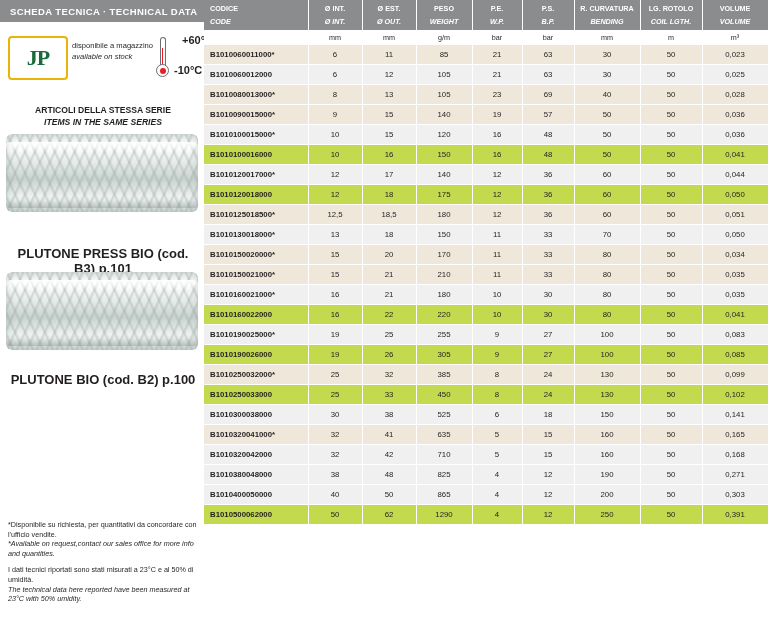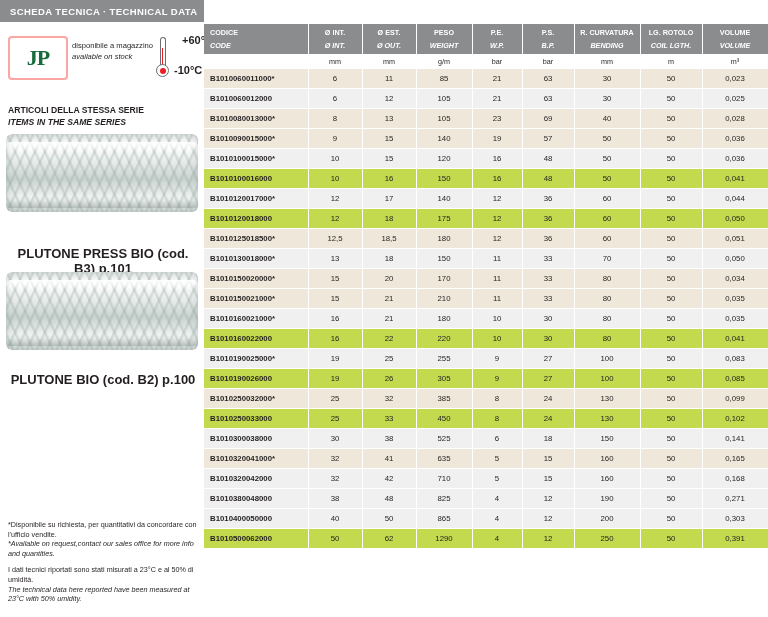--- a/index.html
+++ b/index.html
@@ -20,21 +20,21 @@
   .left-header{
     position:absolute;left:0;top:0;width:204px;height:22px;
     background:#8a8c8e;
     color:#ffffff;
     font-size:9.5px;font-weight:bold;letter-spacing:.4px;
     display:flex;align-items:center;padding-left:10px;
     box-sizing:border-box;
   }
   .logo-box{
     position:absolute;left:8px;top:36px;width:56px;height:40px;
-    border:2px solid #fca5a5;border-radius:4px;
+    border:2px solid #eab308;border-radius:4px;
     background:#ffffff;
     display:flex;align-items:center;justify-content:center;
   }
   .logo-text{
     font-family:"Liberation Serif", serif;
     font-weight:bold;font-size:22px;color:#1a6b3c;
     letter-spacing:-1px;
   }
   .stock-text{
     position:absolute;left:72px;top:40px;width:90px;
@@ -66,21 +66,21 @@
   }
   .thermo .tmax{
     position:absolute;left:24px;top:0px;font-size:11px;font-weight:bold;color:#231f20;margin-left:8px;
   }
   .thermo .tmin{
     position:absolute;left:24px;top:30px;font-size:11px;font-weight:bold;color:#231f20;
   }
 
   .series-title{
     position:absolute;left:8px;top:104px;width:190px;
-    font-size:8.6px;font-weight:bold;line-height:12px;color:#231f20;
+    font-size:8.6px;font-weight:bold;line-height:12px;color:#231f20;text-align:center;
   }
   .series-title .en{font-style:italic;}
 
   .hose-img{
     position:absolute;left:6px;width:192px;height:78px;
     border-radius:6px;
     background:
       repeating-linear-gradient(115deg, rgba(255,255,255,0) 0px, rgba(255,255,255,0) 5px, rgba(150,165,160,.30) 6px, rgba(150,165,160,.30) 7px, rgba(255,255,255,0) 9px),
       repeating-linear-gradient(65deg, rgba(255,255,255,0) 0px, rgba(255,255,255,0) 5px, rgba(150,165,160,.30) 6px, rgba(150,165,160,.30) 7px, rgba(255,255,255,0) 9px),
       linear-gradient(to bottom, #e9eeec 0%, #ffffff 16%, #dfe6e3 42%, #c9d3d0 58%, #eef2f1 80%, #d4dcd9 100%);
@@ -109,21 +109,21 @@
   .footnotes{
     position:absolute;left:8px;top:520px;width:190px;
     font-size:7.2px;line-height:9.6px;color:#231f20;
   }
   .footnotes p{margin:0 0 7px 0;}
   .footnotes .it{}
   .footnotes .en{font-style:italic;}
 
   
   .table-wrap{
-    position:absolute;left:204px;top:0;width:564px;height:593px;margin-top:24px;
+    position:absolute;left:204px;top:0;width:564px;height:593px;
   }
   table{
     border-collapse:collapse;width:564px;font-size:7.6px;
     table-layout:fixed;
   }
   thead th{
     background:#8a8c8e;color:#ffffff;
     font-size:7.2px;font-weight:bold;
     padding:1px 2px;
     border-right:1px solid #ffffff;

